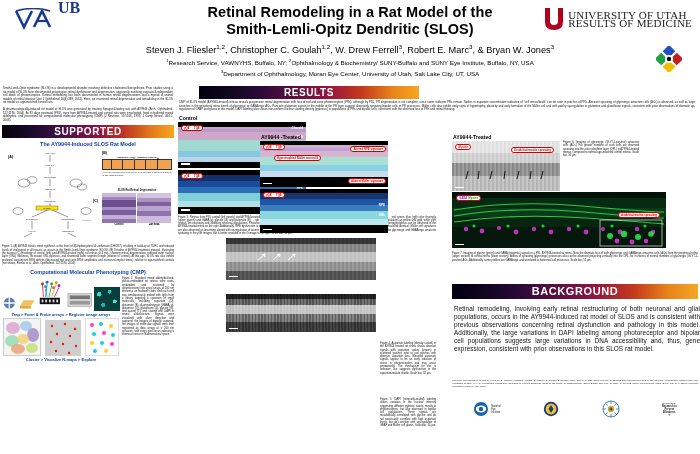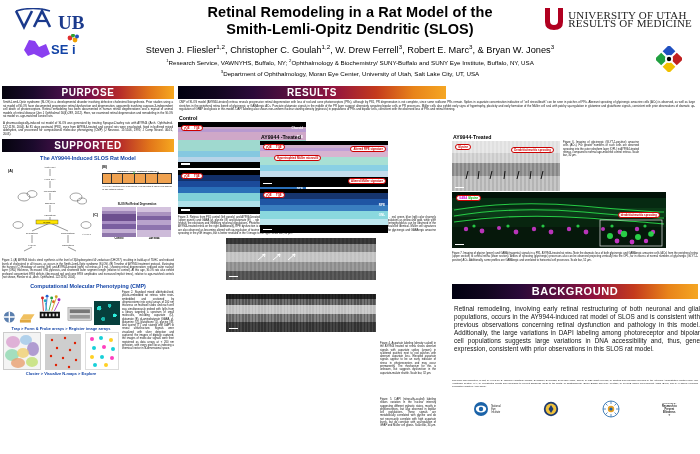--- a/index.html
+++ b/index.html
@@ -17,21 +17,21 @@
   .title-l1,.title-l2{
     font-size:14.5px;font-weight:bold;letter-spacing:.1px;line-height:17px;
   }
   .authors{font-size:9.2px;margin-top:3px;line-height:11px;}
   .affil{font-size:6.2px;line-height:7.6px;margin-top:1px;}
   .authors sup,.affil sup{font-size:.68em;vertical-align:super;}
 
   
   .logo{position:absolute;}
   .va-logo{left:14px;top:8px;}
-  .ub-logo{left:58px;top:15px;font-size:19px;font-weight:bold;color:#1b3a8c;font-family:"Liberation Serif",serif;}
+  .ub-logo{left:58px;top:2px;font-size:16px;font-weight:bold;color:#1b3a8c;font-family:"Liberation Serif",serif;}
   .ub-logo .u{position:relative;top:-3px;}
   .sei-logo{left:20px;top:34px;}
   .utah-logo{right:8px;top:6px;display:flex;align-items:center;gap:3px;}
   .utah-txt{font-family:Liberation Serif, serif;font-size:11px;line-height:8px;color:#222;letter-spacing:.2px;}
   .moran-logo{right:18px;top:46px;}
 
   
   .cols{position:absolute;top:86px;left:0;width:700px;height:368px;}
   .col{position:absolute;top:0;}
   .col-left{left:2px;width:172px;}
@@ -98,31 +98,20 @@
         <path d="M20 19 L28 3 L36 19" fill="none" stroke="#1b3a8c" stroke-width="2.6"></path>
         <path d="M23.5 13 L32.5 13" stroke="#1b3a8c" stroke-width="2.2"></path>
         <path d="M2 3 Q19 -2 36 3" fill="none" stroke="#1b3a8c" stroke-width="1.6"></path>
       </svg>
     </div>
 
     <div class="logo ub-logo">
       <span class="u">UB</span>
     </div>
 
-    <div class="logo sei-logo">
-      <svg width="62" height="26" viewBox="0 0 62 26">
-        <path d="M4 16 L9 6 L15 7 L19 13 L26 10 L30 20 L22 24 L14 20 L8 22 Z" fill="#8a3ff0"></path>
-        <text x="31" y="20" font-family="Liberation Sans, sans-serif" font-size="13" font-weight="bold" fill="#1243a6">SE</text>
-        <text x="52" y="20" font-family="Liberation Sans, sans-serif" font-size="13" font-weight="bold" fill="#1243a6">i</text>
-        <circle cx="50" cy="4" r="2.4" fill="#e03030"></circle>
-        <circle cx="55" cy="6" r="2.4" fill="#f0a000"></circle>
-        <circle cx="53" cy="1.6" r="2" fill="#30a030"></circle>
-        <circle cx="57" cy="2.6" r="2" fill="#2050c0"></circle>
-      </svg>
-    </div>
 
     <div class="title-wrap">
       <div class="title-l1">Retinal Remodeling in a Rat Model of the</div>
       <div class="title-l2">Smith-Lemli-Opitz Dendritic (SLOS)</div>
       <div class="authors">Steven J. Fliesler<sup>1,2</sup>, Christopher C. Goulah<sup>1,2</sup>, W. Drew Ferrell<sup>3</sup>, Robert E. Marc<sup>3</sup>, &amp; Bryan W. Jones<sup>3</sup></div>
       <div class="affil"><sup>1</sup>Research Service, VAWNYHS, Buffalo, NY; <sup>2</sup>Ophthalmology &amp; Biochemistry/ SUNY-Buffalo and SUNY Eye Institute, Buffalo, NY, USA</div>
       <div class="affil"><sup>3</sup>Department of Ophthalmology, Moran Eye Center, University of Utah, Salt Lake City, UT, USA</div>
     </div>
 
     <div class="logo utah-logo">
@@ -148,21 +137,20 @@
         <circle cx="13" cy="13" r="4" fill="#fff"></circle>
         <circle cx="13" cy="13" r="2.2" fill="#000"></circle>
       </svg>
     </div>
   </div>
 
   <div class="cols">
 
     <div class="col col-left">
 
-      <div class="secbar narrow">PURPOSE</div>
       <div class="body-text">Smith-Lemli-Opitz syndrome (SLOS) is a developmental disorder involving defective cholesterol biosynthesis. Prior studies using a rat model of SLOS have documented progressive retinal dysfunction and degeneration, apparently involving caspase-3-independent cell death of photoreceptors. Retinal remodeling has been documented in human retinal degenerations and a myriad of animal models of retinal disease (Jpn J Ophthalmol 56(4):289, 2012). Here, we examined retinal degeneration and remodeling in the SLOS rat model vs. age-matched control rats.</div>
 
       <div class="body-text">A pharmacologically-induced rat model of SLOS was generated by treating Sprague-Dawley rats with AY9944 (Arch. Ophthalmol. 122:1190, 2004). At 81 days postnatal (P81), eyes from AY9944-treated and control rats were enucleated, fixed in buffered mixed aldehydes, and processed for computational molecular phenotyping (CMP) (J Neurosci. 15:5106, 1995; J Comp Neurol. 464:1, 2003).</div>
 
       <div class="secbar narrow">SUPPORTED</div>
       <div class="blue-sub">The AY9944-Induced SLOS Rat Model</div>
 
       <div style="position:relative;height:96px;">
 
         <div class="pathway" style="width:96px;">
@@ -335,21 +323,21 @@
           </div>
           <div class="cmp-cap">Cluster  &gt;  Visualize N-maps  &gt;  Explore</div>
         </div>
 
         <div class="figcap" style="width:52px;">Figure 2. Standard mixed aldehyde-fixed, plastic-embedded rat retinas were resin-embedded and sectioned by ultramicrotomy into serial arrays of 200 nm thickness on multiwell slides and each well was simultaneously probed with IgGs from a library targeting a spectrum of small molecules, including aspartate (D), glutamate (E), gl-aminobutyrate (GABA, γ), glutamine (Q), glutathione (J), glycine (G), and taurine (T), and stained with DAPI to reveal ultrastructure. Signals were visualized with silver detection and captured; the images of digitally captured, the images of molecular signals were then registered as data arrays at &lt; 260 nm precision, with every pixel locus indexing a chemical vector in N-dimensional space.</div>
       </div>
     </div>
 
     <div class="col col-mid">
 
-      <div class="secbar" style="width:268px;margin:0 auto 2px auto;">RESULTS</div>
+      <div class="secbar" style="width:220px;margin:0 auto 2px auto;">RESULTS</div>
 
       <div class="body-text" style="font-size:2.85px;line-height:3.5px;width:516px;">CMP of SLOS model (AY9944-treated) retinas reveals progressive retinal degeneration with loss of rod and cone photoreceptors (PRs), although by P81, PR degeneration is not complete, since some rod/cone PRs remain. Spikes in aspartate concentration indicative of "cell stress/death" can be seen in patches of PRs. Aberrant sprouting of glycinergic amacrine cells (ACs) is observed, as well as large stretches in the peripheral retina bereft of glycinergic or GABAergic ACs. Punctate glutamate signals in the middle of the PR layer suggest alternately sprouting bipolar cells or PR processes. Müller cells also exhibit early signs of hypertrophy, plasticity and early formation of the Müller cell seal with patchy up-regulation in glutamine and glutathione signals, consistent with prior observations of dramatic up-regulation of GFAP and gliosis in this model. DAPI labeling also shows non-uniform nuclear staining density (pyknosis) in populations of PRs and bipolar cells, consistent with the observed loss of PRs and retinal thinning.</div>
 
       <div class="panel-title">Control</div>
       <div class="micro" style="width:128px;height:46px;background:
         linear-gradient(180deg,
           #000 0 10%,
           #c9a7c4 10% 16%,
           #b89ad0 16% 22%,
           #cfa8c8 22% 40%,

